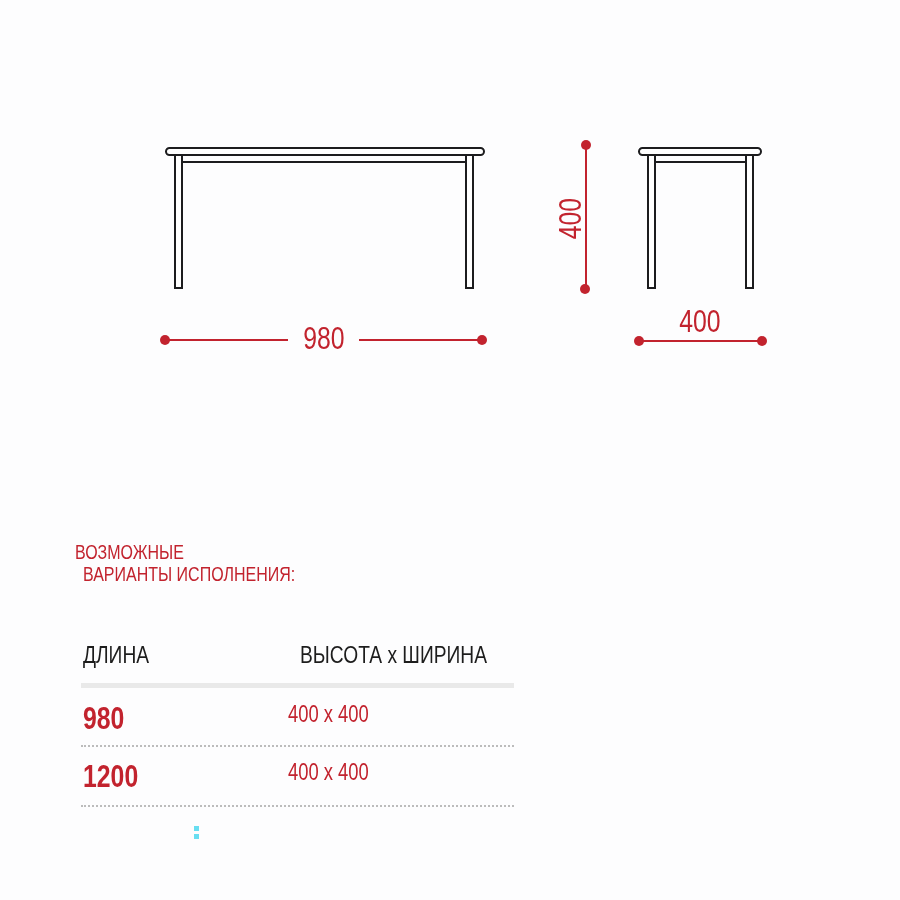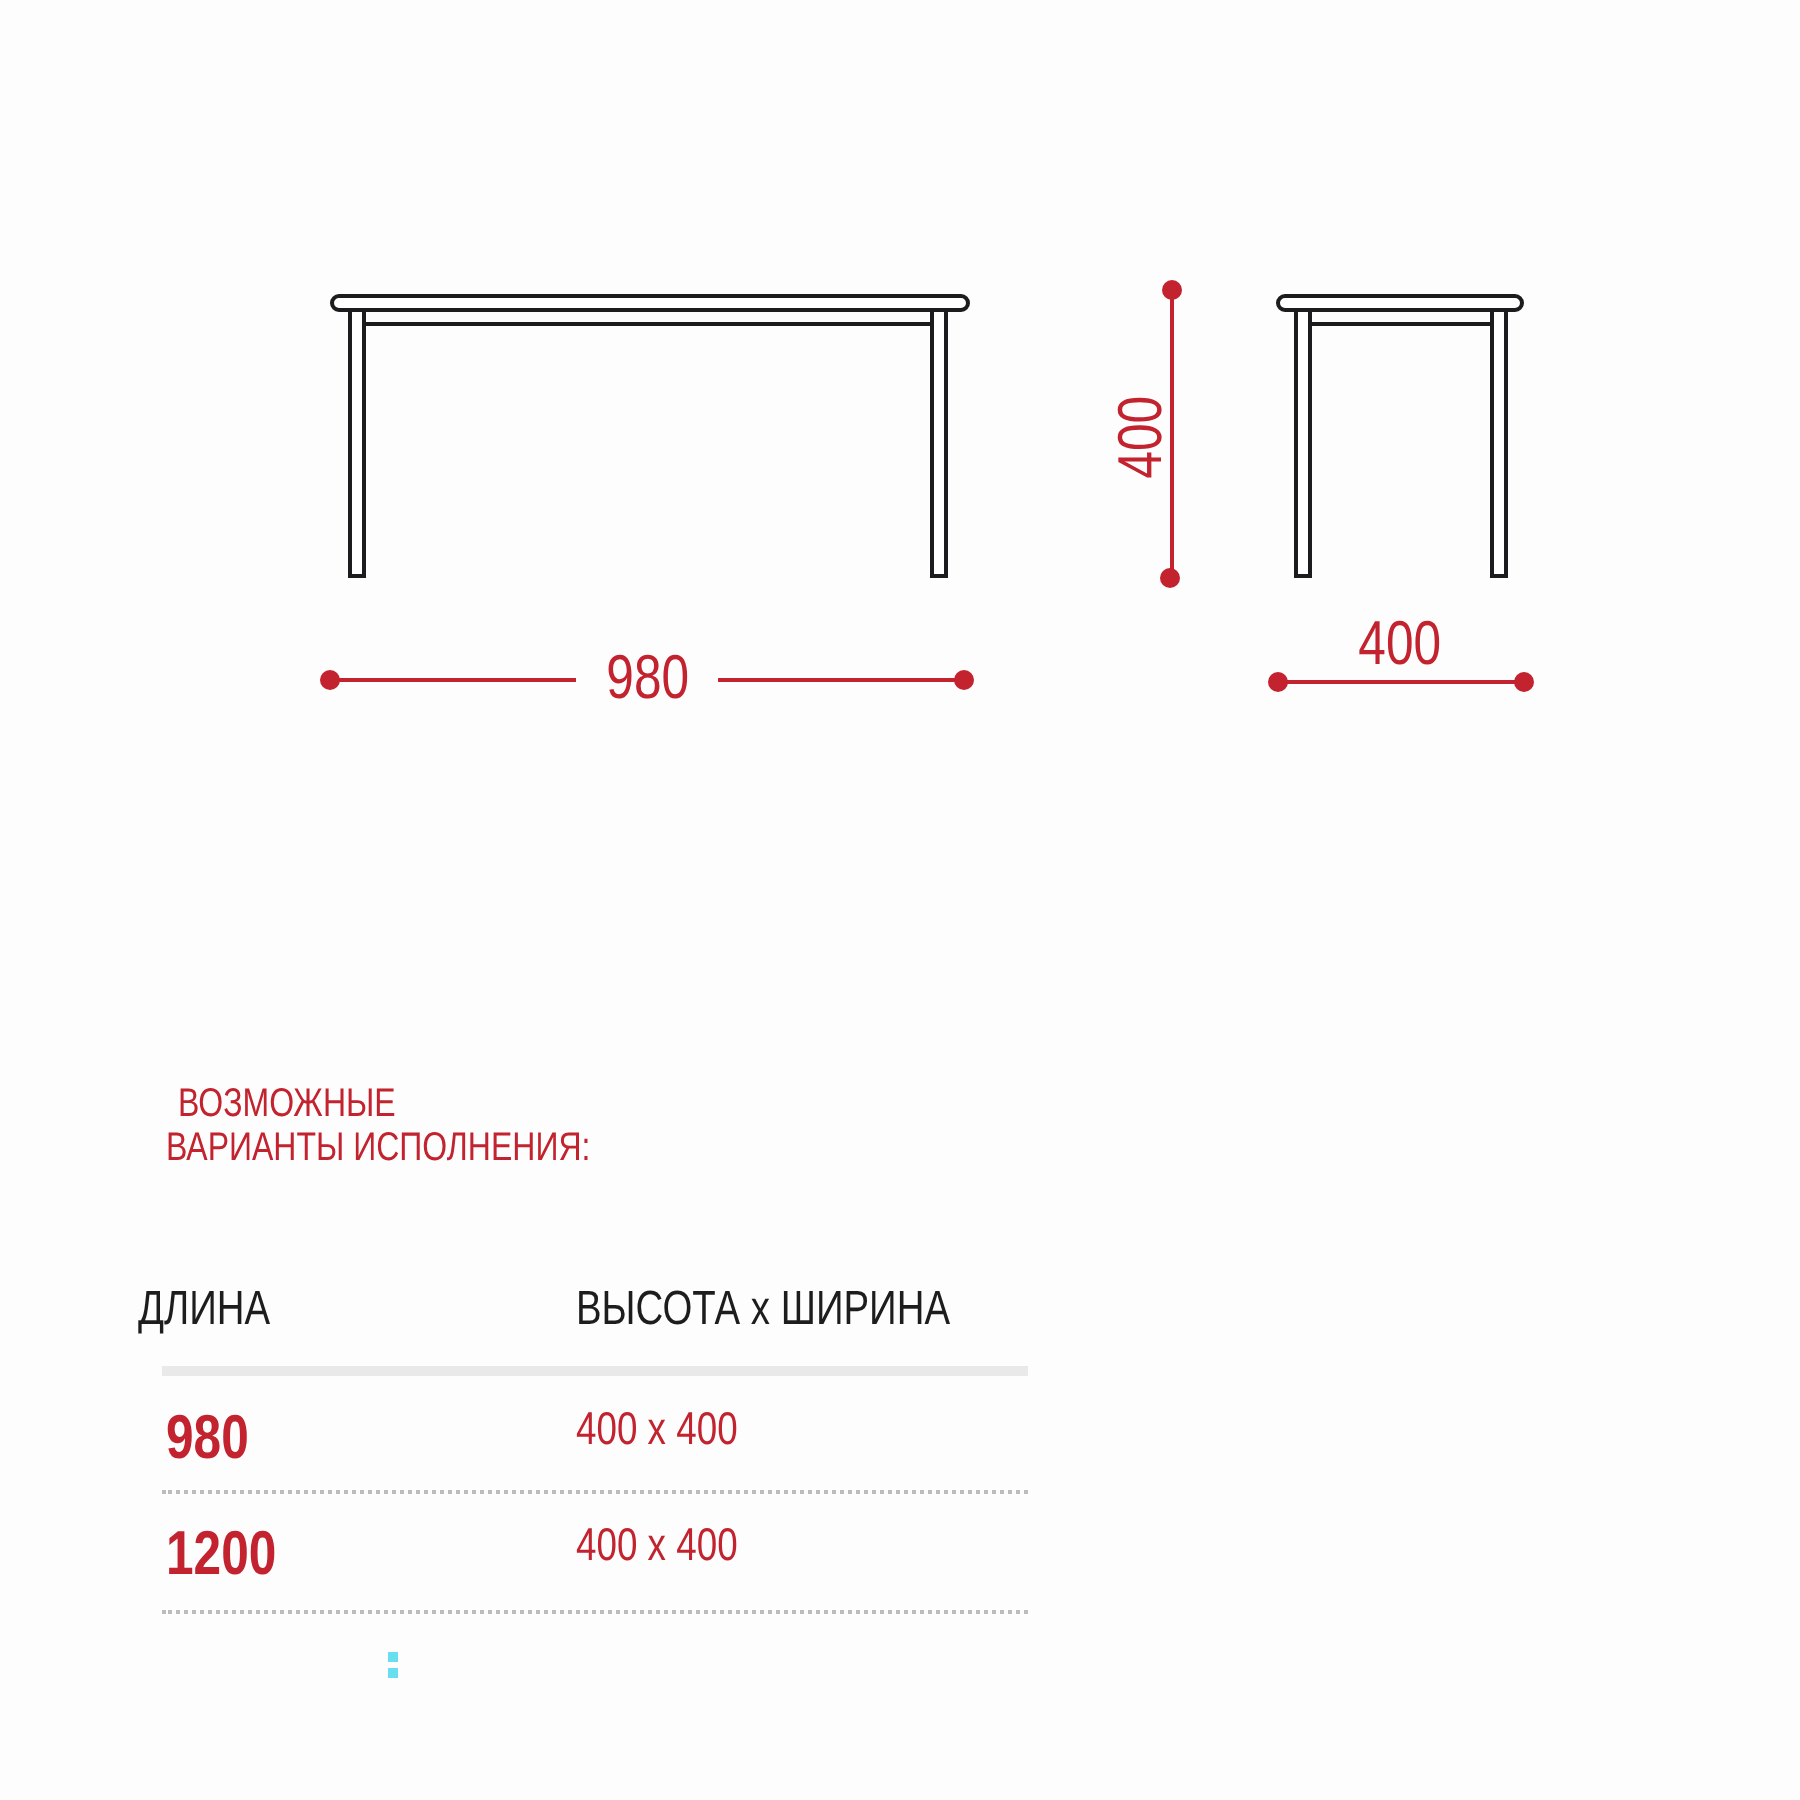--- a/index.html
+++ b/index.html
@@ -130,31 +130,31 @@
       <div class="abs dim-line" style="left:643px; top:340px; width:115px; height:1.8px;"></div>
       <div class="abs dim-dot" style="left:634px; top:336px;"></div>
       <div class="abs dim-dot" style="left:757px; top:336px;"></div>
       <div class="abs dim-label" style="left:650px; top:306px; width:100px;">
         <span class="cx">400</span>
       </div>
     </div>
   </div>
 
   <div>
-    <div class="abs title-line" style="left:89px; top:541.5px;">
+    <div class="abs title-line" style="left:75px; top:541.5px;">
       <span class="cx-left">ВОЗМОЖНЫЕ</span>
     </div>
     <div class="abs title-line" style="left:83px; top:563.5px;">
       <span class="cx-left">ВАРИАНТЫ ИСПОЛНЕНИЯ:</span>
     </div>
 
-    <div class="abs col-header" style="left:69px; top:643px;">
+    <div class="abs col-header" style="left:83px; top:643px;">
       <span class="cx-left">ДЛИНА</span>
     </div>
-    <div class="abs col-header" style="left:288px; top:643px;">
+    <div class="abs col-header" style="left:300px; top:643px;">
       <span class="cx-left">ВЫСОТА х ШИРИНА</span>
     </div>
 
     <div class="abs bar-divider" style="left:81px; top:683px; width:433px; height:5px;"></div>
 
     <div>
       <div class="abs cell-length" style="left:83px; top:702.5px;">
         <span class="cx-left">980</span>
       </div>
       <div class="abs cell-size" style="left:288px; top:702.5px;">

